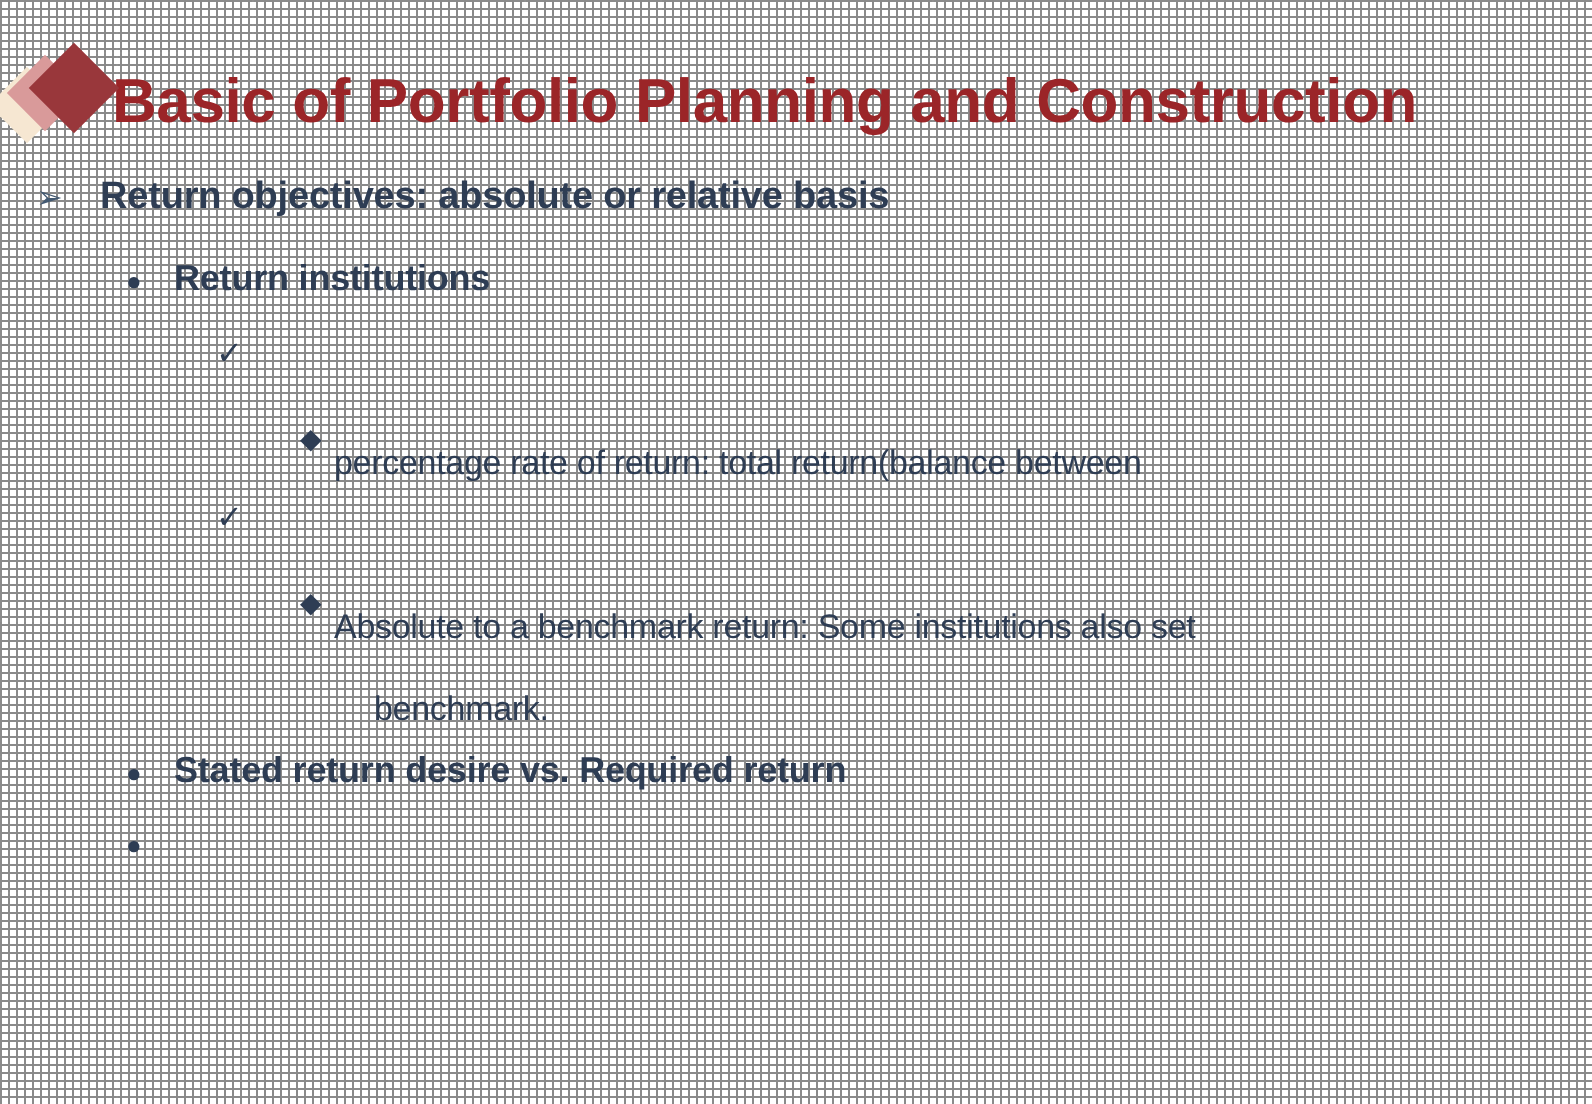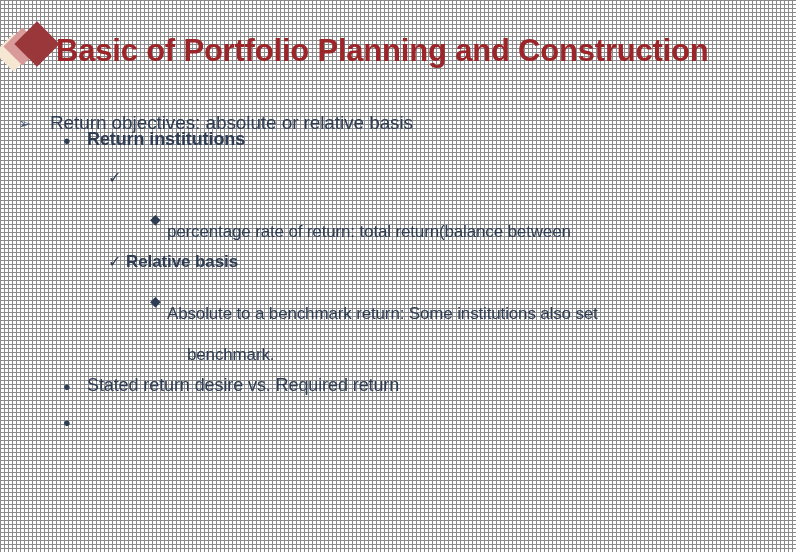--- a/index.html
+++ b/index.html
@@ -124,23 +124,22 @@
     padding-left: 18px;
     height: 41px;
   }
   .lvl1 .bullet {
     width: 32px;
     font-size: 16px;
     color: #445a72;
   }
   .lvl1 .ltext {
     font-size: 19px;
-    font-weight: normal;
-    letter-spacing: -0.1px;
-    margin-top: 24px;
+    font-weight: bold;
+    letter-spacing: -0.1px;
   }
 
   
   .lvl2 {
     padding-left: 63px;
     height: 41px;
   }
   .lvl2 .bullet {
     width: 24px;
     font-size: 13px;
@@ -155,21 +154,21 @@
   .lvl2n {
     padding-left: 63px;
     height: 41px;
   }
   .lvl2n .bullet {
     width: 24px;
     font-size: 13px;
   }
   .lvl2n .ltext {
     font-size: 18px;
-    font-weight: normal;
+    font-weight: bold;
     letter-spacing: -0.1px;
   }
 
   
   .lvl3 {
     padding-left: 108px;
     height: 41px;
   }
   .lvl3 .bullet {
     width: 18px;
@@ -259,21 +258,20 @@
 
     <div class="line lvl4">
       <span class="bullet">◆</span>
       <span class="ltext">
         <span>percentage rate of return: total return(balance between</span>
       </span>
     </div>
 
     <div class="line lvl3">
       <span class="bullet">✓</span>
-      <span class="ltext">Relative basis</span>
     </div>
 
     <div class="line lvl4">
       <span class="bullet">◆</span>
       <span class="ltext">
         <span>Absolute to a benchmark return: Some institutions also set</span>
         <span class="cont">benchmark.</span>
       </span>
     </div>
 

